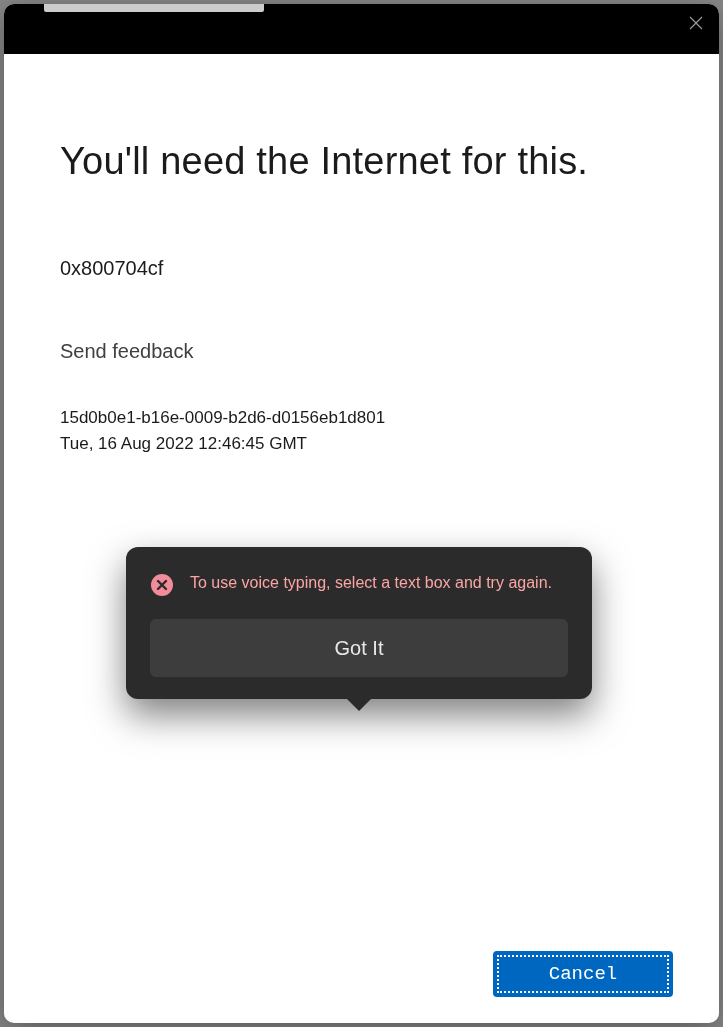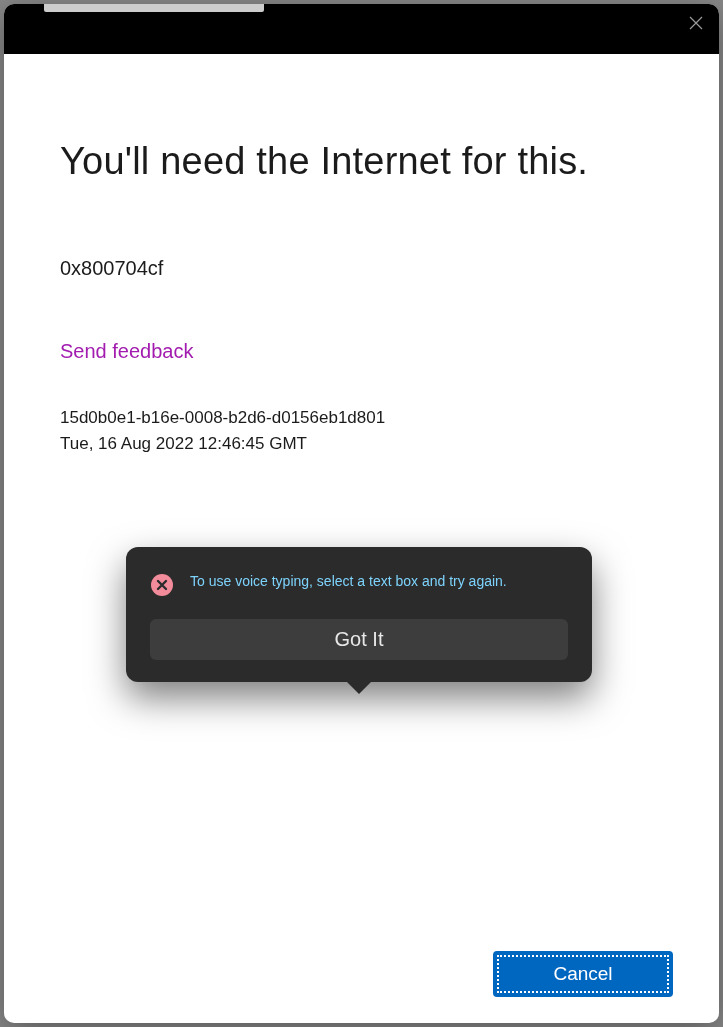--- a/index.html
+++ b/index.html
@@ -72,21 +72,21 @@
       color: #1b1b1b;
       max-width: 600px;
     }
     .error-code {
       font-size: 20px;
       margin-bottom: 60px;
       color: #1b1b1b;
     }
     .feedback-link {
       font-size: 20px;
-      color: #a21caf;
+      color: #404040;
       text-decoration: none;
       cursor: pointer;
       display: inline-block;
       margin-bottom: 42px;
     }
     .meta {
       font-size: 17px;
       color: #1b1b1b;
       line-height: 1.55;
     }
@@ -100,20 +100,21 @@
       height: 42px;
       background: #0067c0;
       color: #fff;
       font-size: 19px;
       border: none;
       border-radius: 2px;
       cursor: pointer;
       outline: 2px dotted #fff;
       outline-offset: -4px;
       box-shadow: 0 0 0 2px #0067c0;
+      font-family: Liberation Mono, monospace;
     }
     
     .toast {
       position: absolute;
       left: 126px;
       top: 547px;
       width: 466px;
       background: #2b2b2b;
       border-radius: 12px;
       padding: 24px 24px 22px 24px;
@@ -125,27 +126,27 @@
       gap: 16px;
       margin-bottom: 22px;
     }
     .toast-icon {
       flex: 0 0 auto;
       width: 24px;
       height: 24px;
       margin-top: 2px;
     }
     .toast-msg {
-      font-size: 14px;
+      font-size: 16px;
       line-height: 1.5;
-      color: #7dd3fc;
+      color: #fca5a5;
     }
     .gotit-btn {
       width: 100%;
-      height: 41px;
+      height: 58px;
       background: #3d3d3d;
       color: #e8e8e8;
       border: none;
       border-radius: 6px;
       font-size: 20px;
       cursor: pointer;
     }
     .toast-tail {
       position: absolute;
       bottom: -12px;
@@ -168,21 +169,21 @@
         <path d="M1 1 L13 13 M13 1 L1 13" stroke="currentColor" stroke-width="1.2" fill="none"></path>
       </svg>
     </div>
   </div>
 
   <div class="content">
     <h1 class="headline">You'll need the Internet for this.</h1>
     <p class="error-code">0x800704cf</p>
     <a class="feedback-link">Send feedback</a>
     <div class="meta">
-      <div>15d0b0e1-b16e-0008-b2d6-d0156eb1d801</div>
+      <div>15d0b0e1-b16e-0009-b2d6-d0156eb1d801</div>
       <div>Tue, 16 Aug 2022 12:46:45 GMT</div>
     </div>
   </div>
 
   <div class="footer">
     <button class="cancel-btn">Cancel</button>
   </div>
 </div>
 
 <div class="toast">

